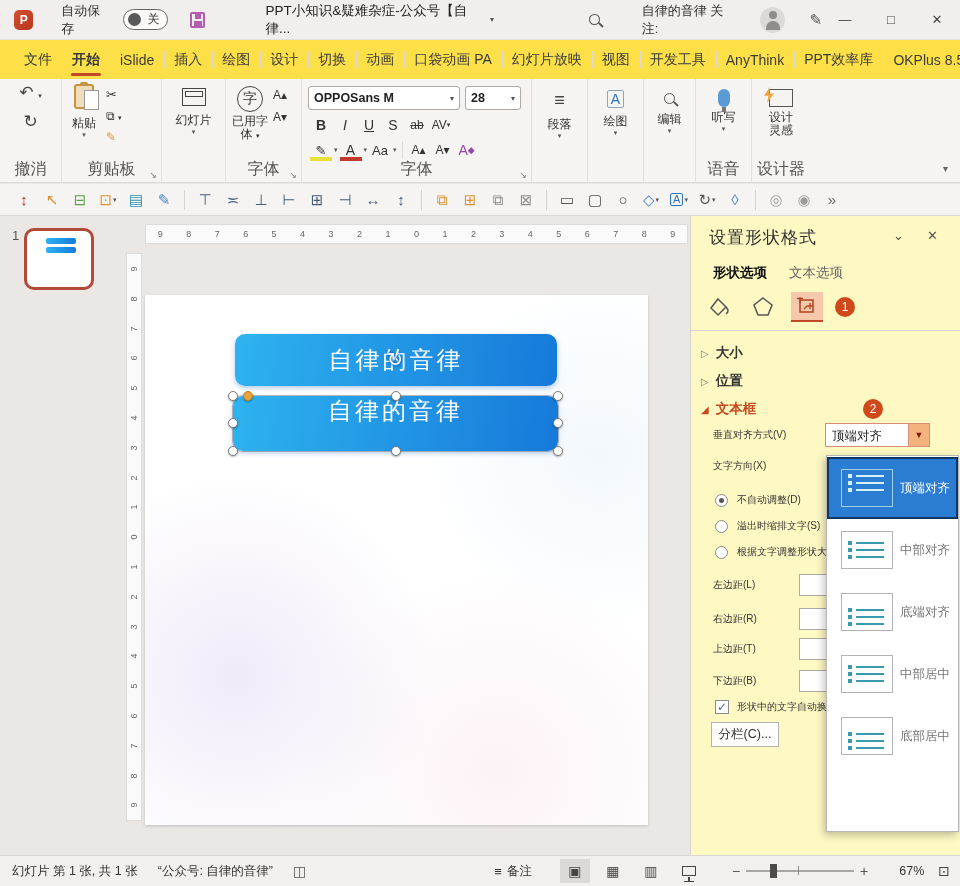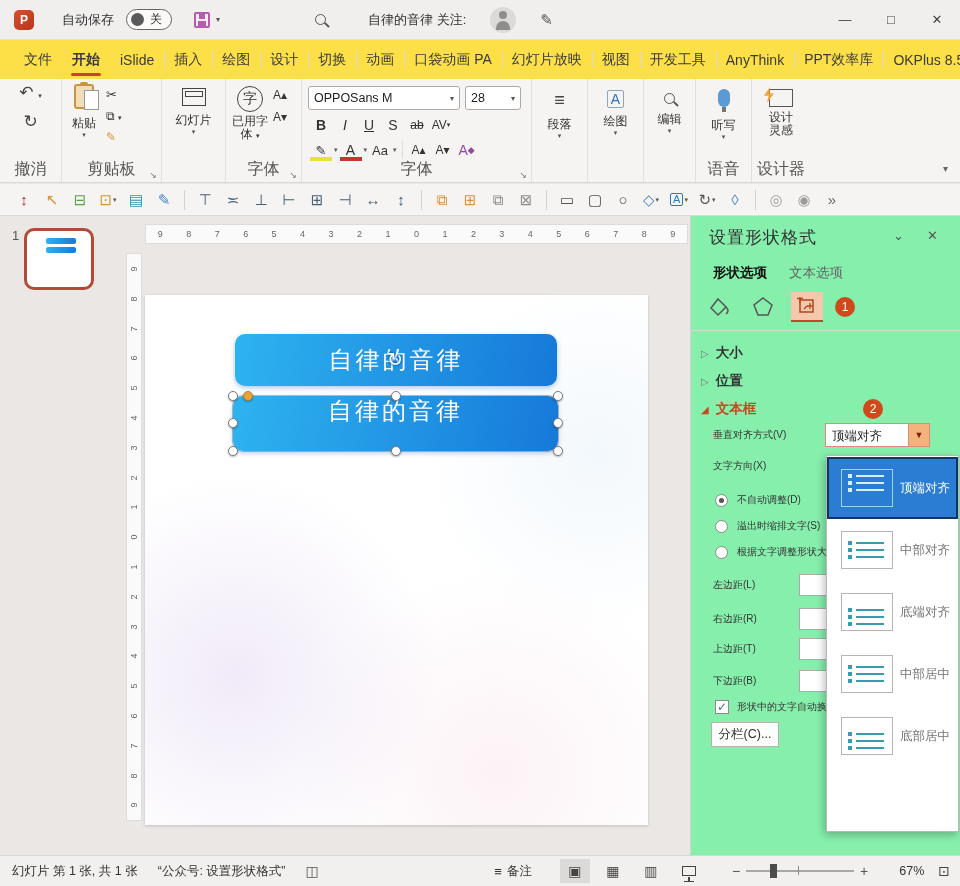--- a/index.html
+++ b/index.html
@@ -110,21 +110,21 @@
   .shape1 { top:39px; height:52px; line-height:52px; }
   .shape2 { top:101px; left:88px; width:325px; height:55px; line-height:30px;
             outline:1px solid rgba(130,130,130,.55); }
   .rotate-handle { position:absolute; left:242px; top:53px; font-size:19px; color:#fff;
                    text-shadow:0 0 3px #0b5aa8,0 0 3px #0b5aa8; }
   .hdl { position:absolute; width:10px; height:10px; border-radius:50%; background:#fff;
          border:1.4px solid #7a7a7a; box-shadow:0 1px 2px rgba(0,0,0,.3); }
   .hdl.adjust { background:#e8a33d; border-color:#c07f1e; }
 
   
-  .panel { position:absolute; left:690px; top:0; width:270px; height:639px; background:#86efac;
+  .panel { position:absolute; left:690px; top:0; width:270px; height:639px; background:#fef9c3;
            border-left:1px solid #d6d4d2; }
   .ptitle { position:absolute; left:18px; top:10px; font-size:17px; color:#333; letter-spacing:1px; }
   .pctl { position:absolute; top:12px; font-size:13px; color:#555; }
   .ptabs { position:absolute; left:22px; top:48px; display:flex; gap:22px; font-size:13.5px; }
   .ptab { color:#666; }
   .ptab.active { color:#111; font-weight:bold; }
   .picons { position:absolute; left:12px; top:76px; display:flex; align-items:center; gap:12px; }
   .picon { width:32px; height:30px; display:flex; align-items:center; justify-content:center; }
   .picon.sel { background:#f3c8ac; border-bottom:2px solid #c2472b; }
   .badge { width:20px; height:20px; border-radius:50%; background:#d0491b; color:#fff; font-size:12px;
@@ -194,20 +194,21 @@
 <div id="app">
 
   <div class="titlebar">
     <div class="appicon">P</div>
     <span class="autosave">自动保存</span>
     <div class="toggle">
       <div class="knob"></div>
       <span class="tstate">关</span>
     </div>
     <div class="saveicon"></div>
+    <span class="doctitle">PPT小知识&amp;疑难杂症-公众号【自律...</span>
     <span class="caret">▾</span>
     <span class="mag tb-search"></span>
     <span class="account">自律的音律 关注:</span>
     <div class="avatar"></div>
     <span class="penicon">✎</span>
     <div class="winbtns">
       <div class="winbtn">—</div>
       <div class="winbtn">□</div>
       <div class="winbtn">✕</div>
     </div>
@@ -269,21 +270,21 @@
         </div>
         <div style="display:flex; flex-direction:column; gap:8px; padding-top:4px; font-size:12px;">
           <span>A▴</span>
           <span>A▾</span>
         </div>
       </div>
       <div class="rgl">字体</div>
       <span class="launcher">↘</span>
     </div>
     <div class="rgroup" style="width:230px">
-      <div style="display:flex; gap:5px; padding:2px 6px 0;">
+      <div style="display:flex; gap:5px; padding:2px 6px 0;font-weight:bold;">
         <div class="combo" style="width:152px">
           <span class="cw">OPPOSans M</span>
             <span style="font-size:8px;color:#555">▾</span>
         </div>
         <div class="combo" style="width:56px">
           <span class="cw">28</span>
             <span style="font-size:8px;color:#555">▾</span>
         </div>
       </div>
       <div class="fmtrow" style="padding:4px 8px 0;">
@@ -329,21 +330,21 @@
     <div class="rgroup" style="width:52px">
       <div class="bigbtn" style="padding-top:9px">
         <span class="mag"></span>
         <span style="margin-top:7px">编辑</span>
         <span class="smallcaret">▾</span>
       </div>
     </div>
     <div class="rgroup" style="width:56px">
       <div class="bigbtn" style="padding-top:5px">
         <div class="micicon"></div>
-        <span style="margin-top:8px">听写</span>
+        <span style="">听写</span>
         <span class="smallcaret">▾</span>
       </div>
       <div class="rgl">语音</div>
     </div>
     <div class="rgroup" style="width:58px; border-right:none">
       <div class="bigbtn" style="padding-top:5px">
         <div style="position:relative">
           <div class="designbox"></div>
           <div class="bolt" style="position:absolute; left:-5px; top:-2px;"></div>
         </div>
@@ -671,21 +672,21 @@
             <span class="dd-bar"></span>
           </div>
         </div>
         <span class="dd-label">底部居中</span>
       </div>
     </div>
 
   <div class="statusbar">
     <div class="sb-left">
       <span>幻灯片 第 1 张, 共 1 张</span>
-      <span>“公众号: 设置形状格式”</span>
+      <span>“公众号: 自律的音律”</span>
       <span class="spellicon">◫</span>
     </div>
     <div class="sb-right">
       <div class="notes">
         <span style="font-size:13px">≡</span>
         <span>备注</span>
       </div>
       <div class="viewbtn active">▣</div>
       <div class="viewbtn">▦</div>
       <div class="viewbtn">▥</div>

